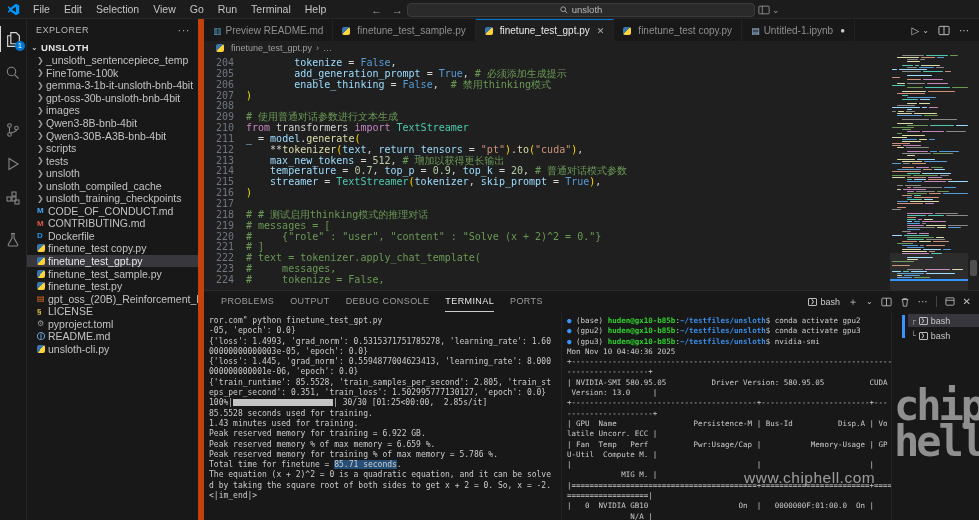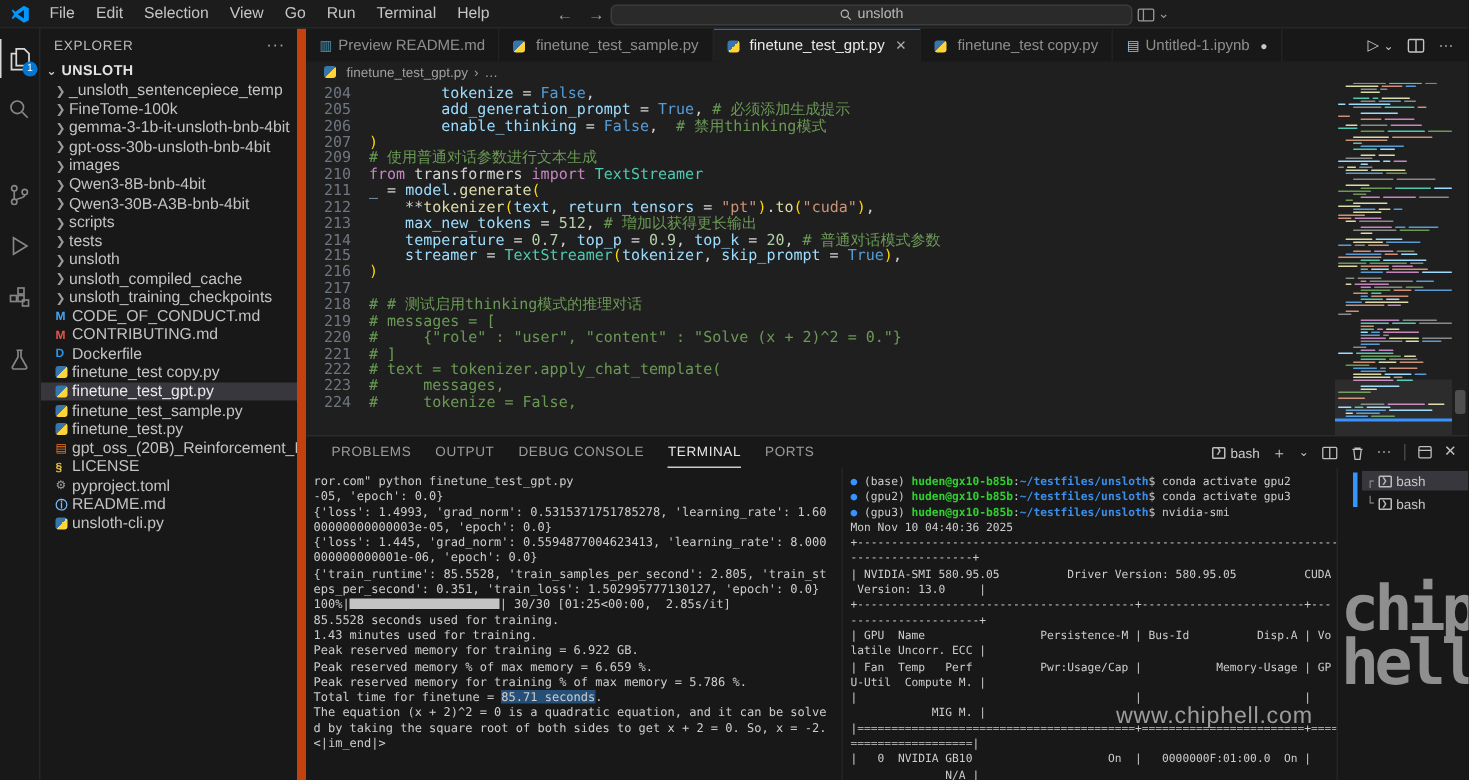--- a/index.html
+++ b/index.html
@@ -330,20 +330,21 @@
         <span>›</span>
         <span>…</span>
       </div>
 
       <div class="code-area">
         <div class="code-scroll" id="code-lines">
             <div class="codeline"><span class="ln">204</span><span class="tk-v">        tokenize</span><span class="tk-o"> = </span><span class="tk-k">False</span><span class="tk-o">,</span></div>
             <div class="codeline"><span class="ln">205</span><span class="tk-v">        add_generation_prompt</span><span class="tk-o"> = </span><span class="tk-k">True</span><span class="tk-o">, </span><span class="tk-c"># 必须添加生成提示</span></div>
             <div class="codeline"><span class="ln">206</span><span class="tk-v">        enable_thinking</span><span class="tk-o"> = </span><span class="tk-k">False</span><span class="tk-o">,  </span><span class="tk-c"># 禁用thinking模式</span></div>
             <div class="codeline"><span class="ln">207</span><span class="tk-br">)</span></div>
+            <div class="codeline"><span class="ln">208</span></div>
             <div class="codeline"><span class="ln">209</span><span class="tk-c"># 使用普通对话参数进行文本生成</span></div>
             <div class="codeline"><span class="ln">210</span><span class="tk-kw">from</span><span class="tk-o"> transformers </span><span class="tk-kw">import</span><span class="tk-t"> TextStreamer</span></div>
             <div class="codeline"><span class="ln">211</span><span class="tk-v">_</span><span class="tk-o"> = </span><span class="tk-v">model</span><span class="tk-o">.</span><span class="tk-f">generate</span><span class="tk-br">(</span></div>
             <div class="codeline"><span class="ln">212</span><span class="tk-o">    **</span><span class="tk-f">tokenizer</span><span class="tk-br">(</span><span class="tk-v">text</span><span class="tk-o">, </span><span class="tk-v">return_tensors</span><span class="tk-o"> = </span><span class="tk-s">"pt"</span><span class="tk-br">)</span><span class="tk-o">.</span><span class="tk-f">to</span><span class="tk-br">(</span><span class="tk-s">"cuda"</span><span class="tk-br">)</span><span class="tk-o">,</span></div>
             <div class="codeline"><span class="ln">213</span><span class="tk-v">    max_new_tokens</span><span class="tk-o"> = </span><span class="tk-n">512</span><span class="tk-o">, </span><span class="tk-c"># 增加以获得更长输出</span></div>
             <div class="codeline"><span class="ln">214</span><span class="tk-v">    temperature</span><span class="tk-o"> = </span><span class="tk-n">0.7</span><span class="tk-o">, </span><span class="tk-v">top_p</span><span class="tk-o"> = </span><span class="tk-n">0.9</span><span class="tk-o">, </span><span class="tk-v">top_k</span><span class="tk-o"> = </span><span class="tk-n">20</span><span class="tk-o">, </span><span class="tk-c"># 普通对话模式参数</span></div>
             <div class="codeline"><span class="ln">215</span><span class="tk-v">    streamer</span><span class="tk-o"> = </span><span class="tk-t">TextStreamer</span><span class="tk-br">(</span><span class="tk-v">tokenizer</span><span class="tk-o">, </span><span class="tk-v">skip_prompt</span><span class="tk-o"> = </span><span class="tk-k">True</span><span class="tk-br">)</span><span class="tk-o">,</span></div>
             <div class="codeline"><span class="ln">216</span><span class="tk-br">)</span></div>
             <div class="codeline"><span class="ln">217</span></div>
             <div class="codeline"><span class="ln">218</span><span class="tk-c"># # 测试启用thinking模式的推理对话</span></div>

